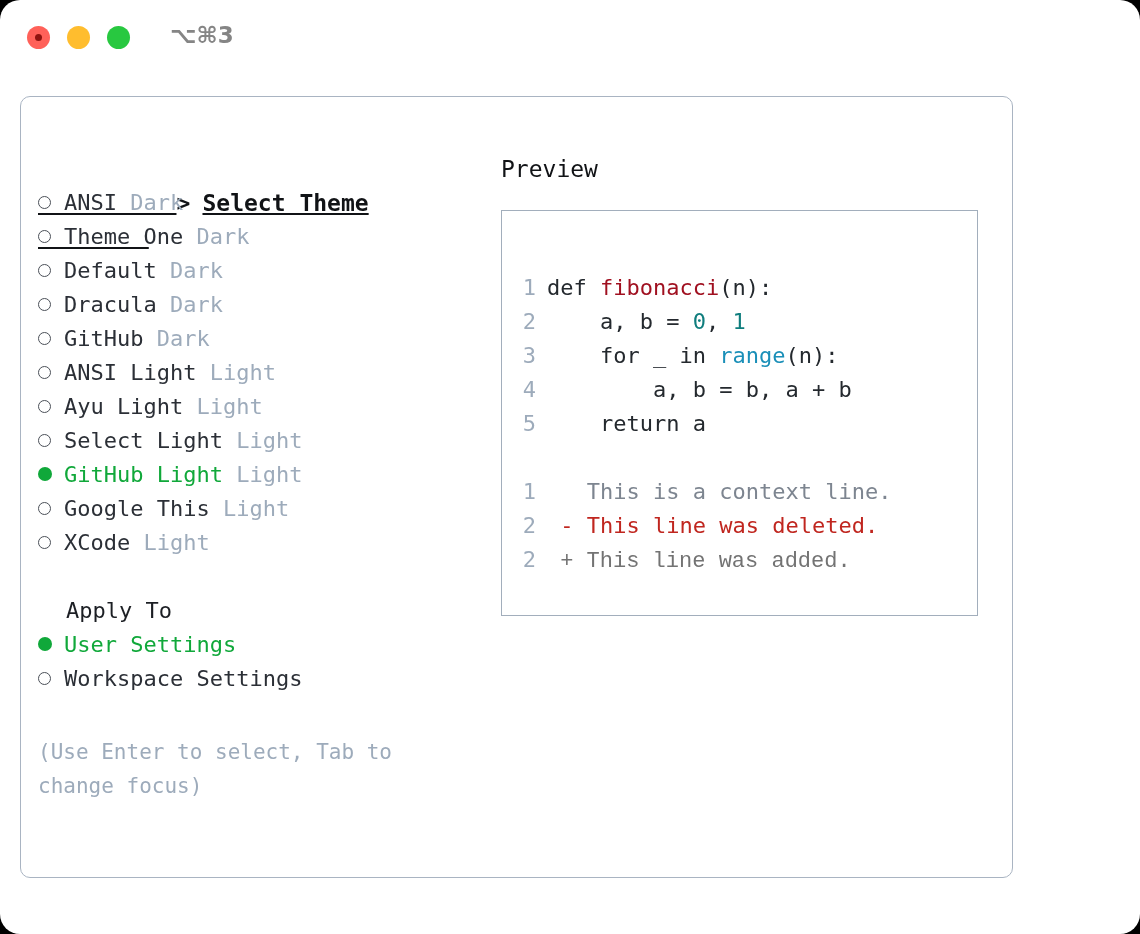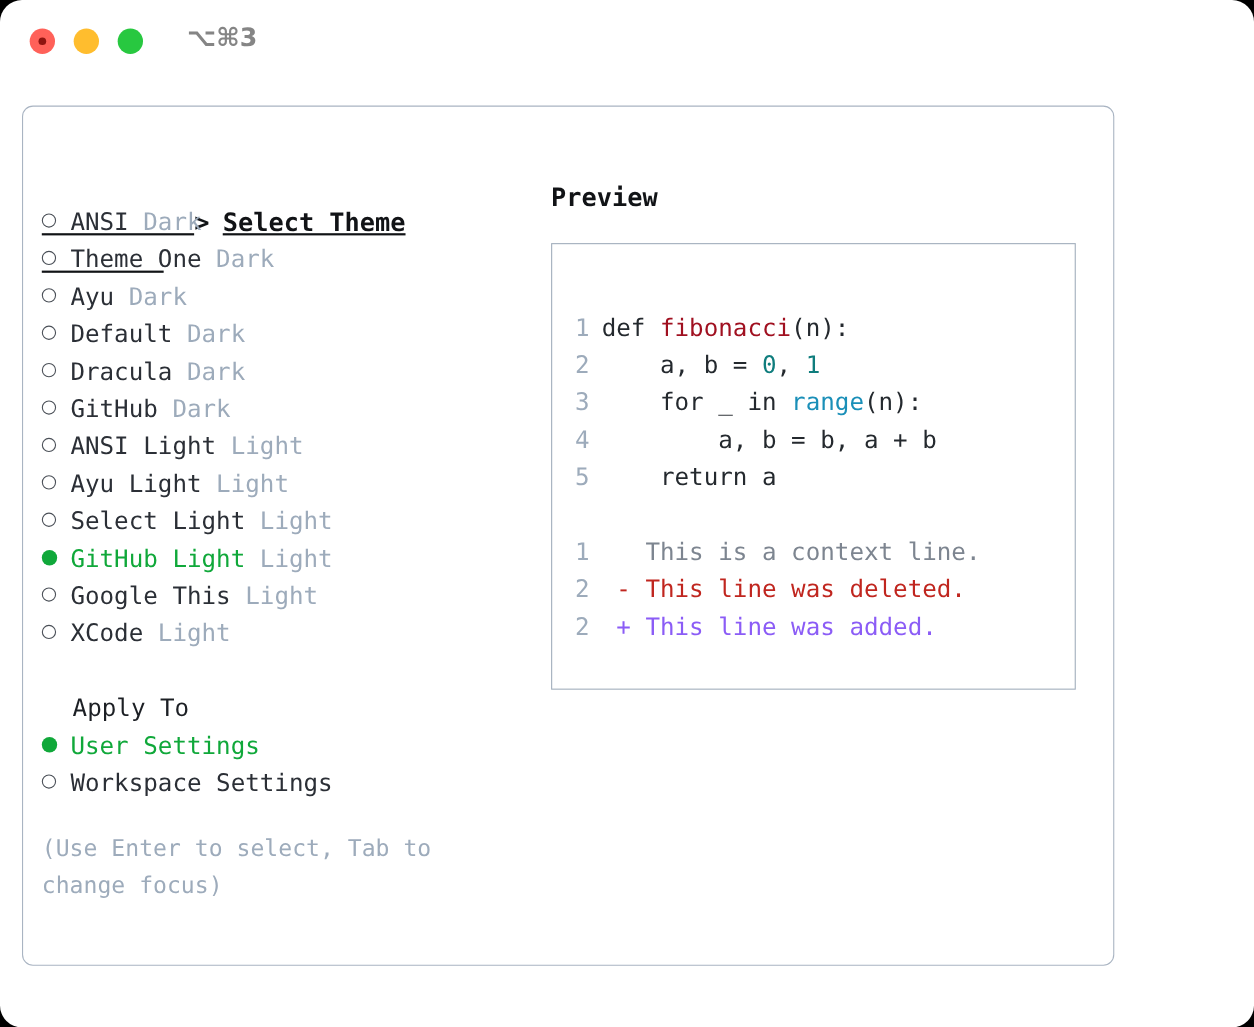--- a/index.html
+++ b/index.html
@@ -131,40 +131,39 @@
   .badge { color: #9dabbb; }
   .spacer { height: 34px; }
   .apply-head {
     font-size: 22px;
     color: #1c1f24;
     padding-left: 28px;
     height: 34px;
     line-height: 34px;
   }
   .hint {
-    margin-top: 24px;
+    margin-top: 39px;
     font-size: 21px;
     line-height: 34px;
     color: #9dabbb;
     width: 400px;
   }
 
   
   .right {
     position: absolute;
     left: 480px;
     top: 55px;
     width: 500px;
   }
   .preview-title {
     font-size: 23px;
-    font-weight: bold;
+    font-weight: normal;
     color: #111316;
     line-height: 34px;
-    margin-top: 11px;
   }
   .preview-box {
     margin-top: 24px;
     width: 477px;
     height: 406px;
     border: 1.6px solid #a2aebc;
     box-sizing: border-box;
     background: #ffffff;
     position: relative;
   }
@@ -183,21 +182,21 @@
     color: #9dabbb;
     margin-right: 11px;
   }
   .plain  { color: #24292e; }
   .fname  { color: #a01020; }
   .num    { color: #0f7d7d; }
   .fn     { color: #1a8fb8; }
   .blank  { height: 34px; }
   .ctx    { color: #7d8590; }
   .del    { color: #c0261f; }
-  .add    { color: #8b5cf6; }
+  .add    { color: #737373; font-family: Liberation Mono, monospace; }
 </style>
 </head>
 <body>
 
 <div class="window">
 
   <div class="titlebar">
     <div class="lights">
       <div class="light red"></div>
       <div class="light yellow"></div>
@@ -211,21 +210,20 @@
 
       <div class="left">
 
         <div class="row title-row">
           <span class="marker">&gt;</span><span>Select Theme</span>
         </div>
 
         <div id="theme-list">
             <div class="row"><span class="marker"><span class="bullet-empty"></span></span><span class="theme-name">ANSI</span><span class="badge"> Dark</span></div>
             <div class="row"><span class="marker"><span class="bullet-empty"></span></span><span class="theme-name">Theme One</span><span class="badge"> Dark</span></div>
-            <div class="row"><span class="marker"><span class="bullet-empty"></span></span><span class="theme-name">Ayu</span><span class="badge"> Dark</span></div>
             <div class="row"><span class="marker"><span class="bullet-empty"></span></span><span class="theme-name">Default</span><span class="badge"> Dark</span></div>
             <div class="row"><span class="marker"><span class="bullet-empty"></span></span><span class="theme-name">Dracula</span><span class="badge"> Dark</span></div>
             <div class="row"><span class="marker"><span class="bullet-empty"></span></span><span class="theme-name">GitHub</span><span class="badge"> Dark</span></div>
             <div class="row"><span class="marker"><span class="bullet-empty"></span></span><span class="theme-name">ANSI Light</span><span class="badge"> Light</span></div>
             <div class="row"><span class="marker"><span class="bullet-empty"></span></span><span class="theme-name">Ayu Light</span><span class="badge"> Light</span></div>
             <div class="row"><span class="marker"><span class="bullet-empty"></span></span><span class="theme-name">Select Light</span><span class="badge"> Light</span></div>
             <div class="row selected"><span class="marker"><span class="bullet-filled"></span></span><span class="theme-name">GitHub Light</span><span class="badge"> Light</span></div>
             <div class="row"><span class="marker"><span class="bullet-empty"></span></span><span class="theme-name">Google This</span><span class="badge"> Light</span></div>
             <div class="row"><span class="marker"><span class="bullet-empty"></span></span><span class="theme-name">XCode</span><span class="badge"> Light</span></div>
           </div>

